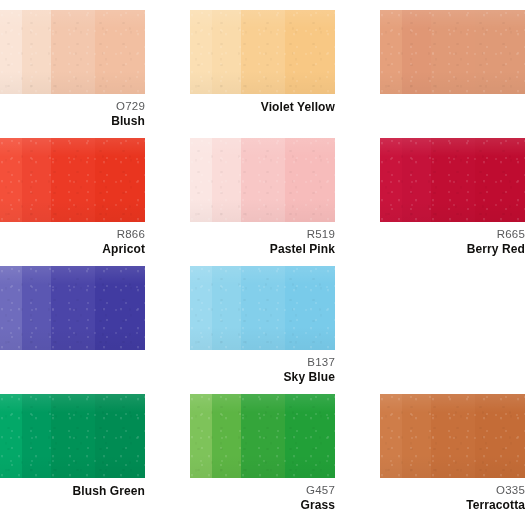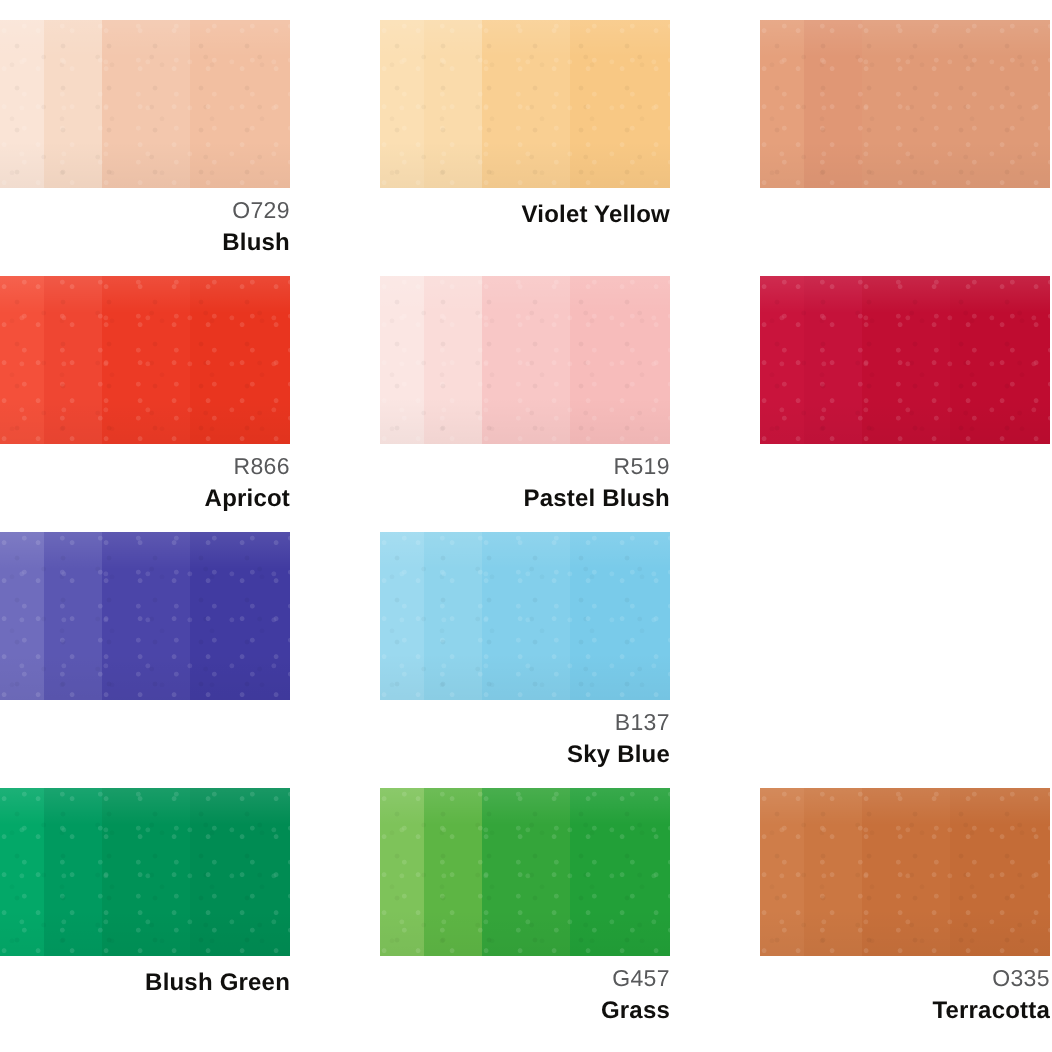--- a/index.html
+++ b/index.html
@@ -157,32 +157,36 @@
         <div class="swatch">
           <div class="band b1" style="background-color: rgb(251, 230, 227);"></div>
           <div class="band b2" style="background-color: rgb(250, 220, 217);"></div>
           <div class="band b3" style="background-color: rgb(248, 199, 198);"></div>
           <div class="band b4" style="background-color: rgb(247, 188, 187);"></div>
           <div class="sheen"></div>
           <div class="grain"></div>
         </div>
         <div class="labels">
           <div class="code">R519</div>
-          <div class="name">Pastel Blush</div>
+          <div class="name">Pastel Pink</div>
         </div>
       </div>
       <div class="cell">
         <div class="swatch">
           <div class="band b1" style="background-color: rgb(201, 20, 60);"></div>
           <div class="band b2" style="background-color: rgb(197, 18, 58);"></div>
           <div class="band b3" style="background-color: rgb(193, 14, 51);"></div>
           <div class="band b4" style="background-color: rgb(191, 12, 48);"></div>
           <div class="sheen"></div>
           <div class="grain"></div>
         </div>
+        <div class="labels">
+          <div class="code">R665</div>
+          <div class="name">Berry Red</div>
+        </div>
       </div>
     </div>
     <div class="row">
       <div class="cell">
         <div class="swatch">
           <div class="band b1" style="background-color: rgb(111, 108, 189);"></div>
           <div class="band b2" style="background-color: rgb(91, 87, 178);"></div>
           <div class="band b3" style="background-color: rgb(75, 69, 168);"></div>
           <div class="band b4" style="background-color: rgb(65, 59, 161);"></div>
           <div class="sheen"></div>

